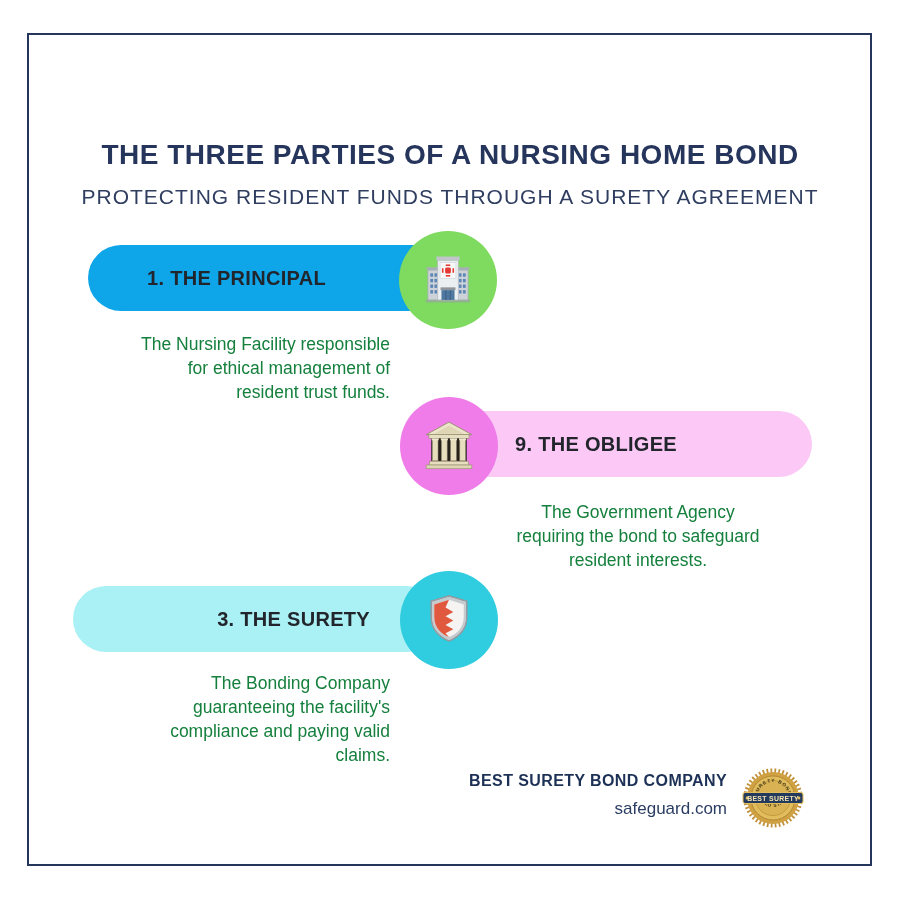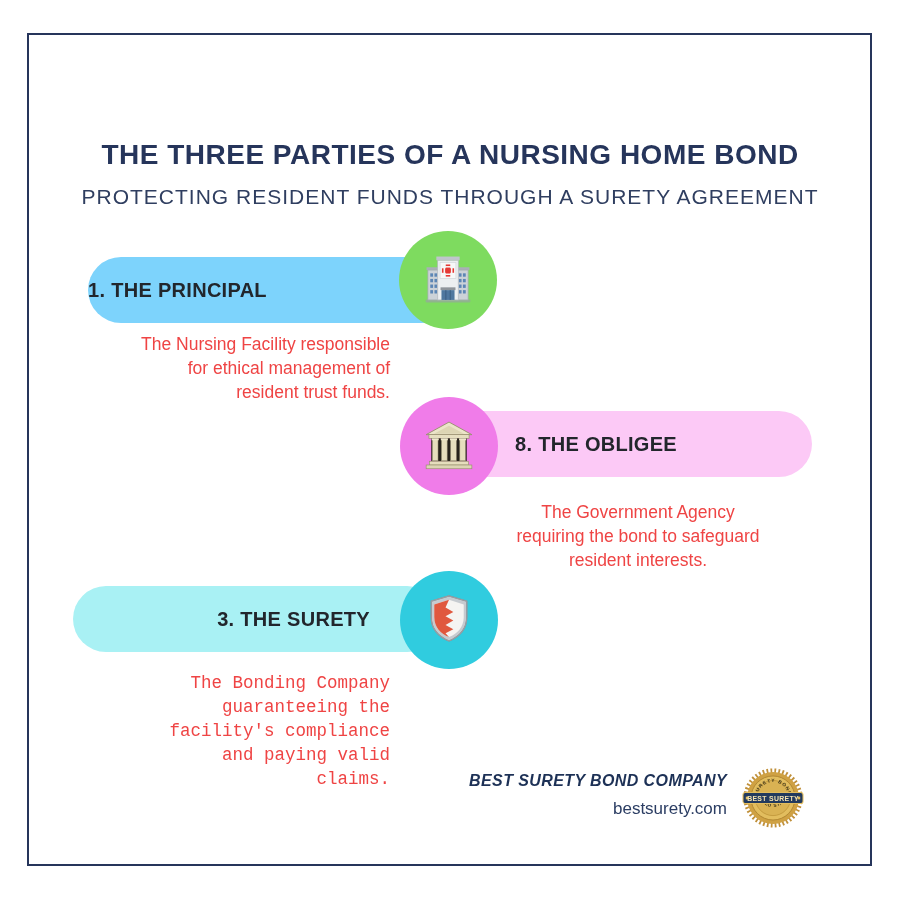--- a/index.html
+++ b/index.html
@@ -19,39 +19,39 @@
     position:absolute;left:0;right:0;top:161px;text-align:center;
     font-size:21px;font-weight:400;color:#2f3e60;letter-spacing:1px;margin-top:24px;
   }
   .pill{
     position:absolute;height:66px;border-radius:33px;
     display:flex;align-items:center;box-sizing:border-box;
   }
   .pill-label{
     font-size:20px;font-weight:bold;color:#22262c;letter-spacing:0.3px;white-space:nowrap;
   }
-  .pill-1{left:88px;top:257px;width:367px;background:#7dd3fc;justify-content:flex-start;padding-right:70px;}
+  .pill-1{left:88px;top:245px;width:367px;background:#0ea5e9;justify-content:center;padding-right:70px;}
   .pill-2{left:440px;top:411px;width:372px;background:#fcc9f6;justify-content:flex-start;padding-left:75px;}
   .pill-3{left:73px;top:586px;width:367px;background:#a9f1f4;justify-content:flex-end;padding-right:70px;}
   .circle{
     position:absolute;width:98px;height:98px;border-radius:50%;
     display:flex;align-items:center;justify-content:center;
   }
   .circle-1{left:399px;top:231px;background:#7edb5f;}
   .circle-2{left:400px;top:397px;background:#f07ce9;}
   .circle-3{left:400px;top:571px;background:#30ccdf;}
   .desc{
-    position:absolute;font-size:17.5px;line-height:24px;color:#ef4444;
+    position:absolute;font-size:17.5px;line-height:24px;color:#15803d;
   }
   .desc-1{left:130px;top:332px;width:260px;text-align:right;}
   .desc-2{left:513px;top:500px;width:250px;text-align:center;}
-  .desc-3{left:160px;top:671px;width:230px;text-align:right;font-family:Liberation Mono, monospace;}
+  .desc-3{left:160px;top:671px;width:230px;text-align:right;}
   .footer-company{
     position:absolute;right:173px;top:772px;font-size:16px;font-weight:bold;
-    color:#1d3156;letter-spacing:0.4px;white-space:nowrap;font-style:italic;
+    color:#1d3156;letter-spacing:0.4px;white-space:nowrap;
   }
   .footer-site{
     position:absolute;right:173px;top:799px;font-size:17px;color:#2b3d63;white-space:nowrap;
   }
   .badge{position:absolute;left:741px;top:766px;width:64px;height:64px;}
 </style>
 </head>
 <body>
 
 <div class="canvas">
@@ -104,21 +104,21 @@
         <rect x="22" y="40" width="16" height="3" fill="#8f959b"></rect>
         <rect x="23" y="43" width="14" height="10.5" fill="#4f779f"></rect>
         <line x1="27.7" y1="43" x2="27.7" y2="53.5" stroke="#3a5c80" stroke-width="1"></line>
         <line x1="32.4" y1="43" x2="32.4" y2="53.5" stroke="#3a5c80" stroke-width="1"></line>
       </svg>
     </span>
   </div>
   <div class="desc desc-1">The Nursing Facility responsible for ethical management of resident trust funds.</div>
 
   <div class="pill pill-2">
-    <span class="pill-label">8. THE OBLIGEE</span>
+    <span class="pill-label">9. THE OBLIGEE</span>
   </div>
   <div class="circle circle-2">
     <span>
       <svg width="56" height="56" viewBox="0 0 60 60">
         <polygon points="30,6.5 5.5,20 54.5,20" fill="#ece5c9" stroke="#97906f" stroke-width="1"></polygon>
         <polygon points="30,10.5 14,19 46,19" fill="#ddd5b4"></polygon>
         <rect x="8.5" y="20" width="43" height="4" fill="#e6dec0" stroke="#97906f" stroke-width="0.7"></rect>
         <rect x="11" y="24" width="38" height="24.5" fill="#26221b"></rect>
         <g fill="#e6debd" stroke="#9d957a" stroke-width="0.6">
           <rect x="12.2" y="24.5" width="6" height="23.5"></rect>
@@ -150,21 +150,21 @@
         <path d="M30 9 L13 14.5 V29 C13 40.5 20.5 48 30 52
                  L26 47.5 L35 43 L26 38 L35 33 L26 28 L35 23 L26 18 Z" fill="#e0583e"></path>
         <path d="M30 9 L50.5 10.5" stroke="none"></path>
         <path d="M30 4.5 L50.5 10.5 V29 C50.5 43 41.5 51.5 30 56.5 C18.5 51.5 9.5 43 9.5 29 V10.5 Z" fill="none" stroke="#9aa0a5" stroke-width="1.2"></path>
       </svg>
     </span>
   </div>
   <div class="desc desc-3">The Bonding Company guaranteeing the facility's compliance and paying valid claims.</div>
 
   <div class="footer-company">BEST SURETY BOND COMPANY</div>
-  <div class="footer-site">bestsurety.com</div>
+  <div class="footer-site">safeguard.com</div>
 
   <div class="badge">
     <svg width="64" height="64" viewBox="0 0 80 80">
       <defs>
         <path id="arcTop" d="M 21 44 A 19.5 19.5 0 1 1 59 44"></path>
         <path id="arcBottom" d="M 20.5 37 A 20.5 20.5 0 0 0 59.5 37"></path>
       </defs>
       <circle cx="40" cy="40" r="34" fill="none" stroke="#c0903a" stroke-width="6" stroke-dasharray="2.2 2.7"></circle>
       <circle cx="40" cy="40" r="32.5" fill="#cfa143"></circle>
       <circle cx="40" cy="40" r="27.5" fill="#e2bd5e" stroke="#a87f2c" stroke-width="1"></circle>

